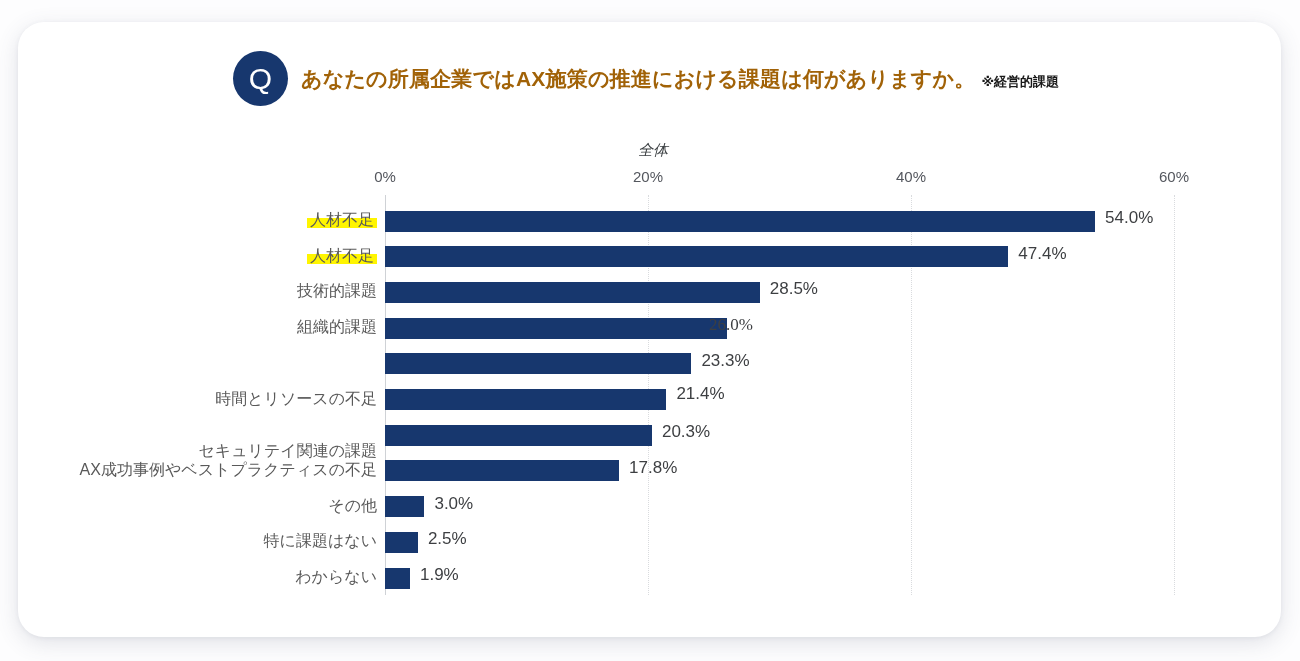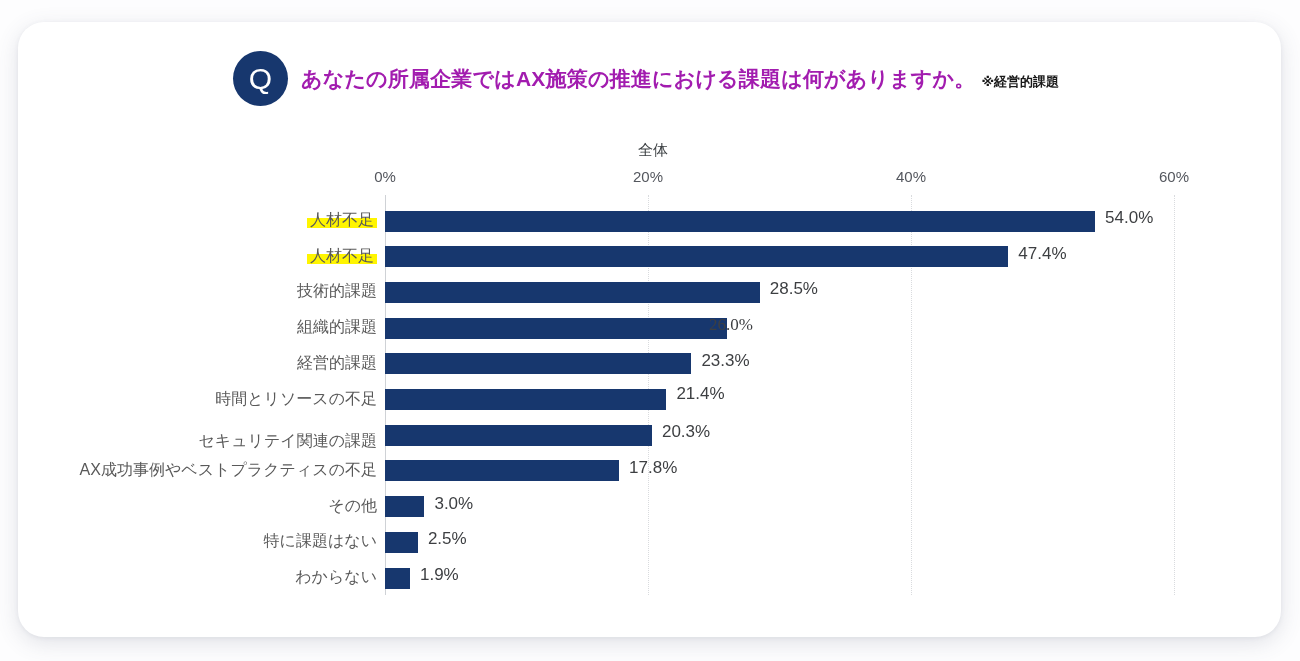--- a/index.html
+++ b/index.html
@@ -17,26 +17,26 @@
   
   .qbadge {
     position:absolute; left:215px; top:29px; width:55px; height:55px;
     border-radius:50%; background:#17376e; color:#ffffff;
     font-size:30px; font-weight:400; display:flex; align-items:center; justify-content:center;
   }
   .title-wrap {
     position:absolute; left:283px; top:29px; height:55px;
     display:flex; align-items:center; white-space:nowrap;
   }
-  .title { font-size:21px; font-weight:700; color:#a21caf; letter-spacing:0.2px; }
+  .title { font-size:21px; font-weight:700; color:#a16207; letter-spacing:0.2px; }
   .note  { font-size:13px; font-weight:700; color:#1a1a1a; margin-left:6px; padding-top:6px; }
   
   .group-label {
     position:absolute; left:595px; top:119px; width:80px; text-align:center;
-    font-size:15px; color:#3c4043;
+    font-size:15px; color:#3c4043;font-style:italic;
   }
   .tick {
     position:absolute; width:80px; text-align:center; top:146px;
     font-size:15px; color:#54575e;
   }
   .axis-line   { position:absolute; width:0; border-left:1px solid #cfd2d6; }
   .grid-line   { position:absolute; width:0; border-left:1px dotted #d9dbde; }
   .cat-label {
     position:absolute; left:0; width:359px; text-align:right;
     font-size:16px; color:#595959; white-space:nowrap;
@@ -81,27 +81,26 @@
       <div class="val-label" style="left: 1087.1px; top: 186px;">54.0%</div>
       <div class="cat-label" style="top: 223.7px;"><span class="hl">人材不足</span></div>
       <div class="bar" style="left: 367px; top: 224.2px; width: 623.31px; background: rgb(23, 55, 110);"></div>
       <div class="val-label" style="left: 1000.31px; top: 221.7px;">47.4%</div>
       <div class="cat-label" style="top: 259.4px;">技術的課題</div>
       <div class="bar" style="left: 367px; top: 259.9px; width: 374.775px; background: rgb(23, 55, 110);"></div>
       <div class="val-label" style="left: 751.775px; top: 257.4px;">28.5%</div>
       <div class="cat-label" style="top: 295.1px;">組織的課題</div>
       <div class="bar" style="left: 367px; top: 295.6px; width: 341.9px; background: rgb(23, 55, 110);"></div>
       <div class="val-label" style="left: 691px; top: 293.1px; font-family: Liberation Serif, serif;">26.0%</div>
-      <div class="cat-label" style="top: 330.8px;">経営的課題</div>
       <div class="bar" style="left: 367px; top: 331.3px; width: 306.395px; background: rgb(23, 55, 110);"></div>
       <div class="val-label" style="left: 683.395px; top: 328.8px;">23.3%</div>
       <div class="cat-label" style="top: 366.5px;">時間とリソースの不足</div>
       <div class="bar" style="left: 367px; top: 367px; width: 281.41px; background: rgb(23, 55, 110);"></div>
       <div class="val-label" style="left: 658.41px; top: 362px;">21.4%</div>
-      <div class="cat-label" style="top: 409px;">セキュリテイ関連の課題</div>
+      <div class="cat-label" style="top: 419px;">セキュリテイ関連の課題</div>
       <div class="bar" style="left: 367px; top: 402.7px; width: 266.945px; background: rgb(23, 55, 110);"></div>
       <div class="val-label" style="left: 643.945px; top: 400.2px;">20.3%</div>
       <div class="cat-label" style="top: 437.9px;">AX成功事例やベストプラクティスの不足</div>
       <div class="bar" style="left: 367px; top: 438.4px; width: 234.07px; background: rgb(23, 55, 110);"></div>
       <div class="val-label" style="left: 611.07px; top: 435.9px;">17.8%</div>
       <div class="cat-label" style="top: 473.6px;">その他</div>
       <div class="bar" style="left: 367px; top: 474.1px; width: 39.45px; background: rgb(23, 55, 110);"></div>
       <div class="val-label" style="left: 416.45px; top: 471.6px;">3.0%</div>
       <div class="cat-label" style="top: 509.3px;">特に課題はない</div>
       <div class="bar" style="left: 367px; top: 509.8px; width: 32.875px; background: rgb(23, 55, 110);"></div>

